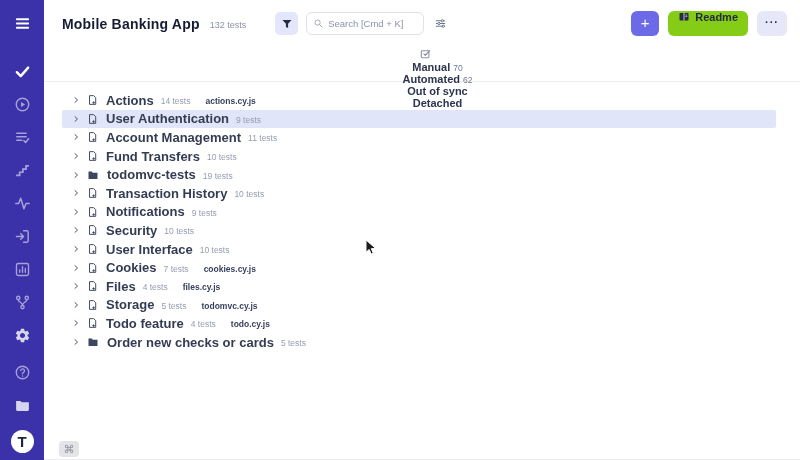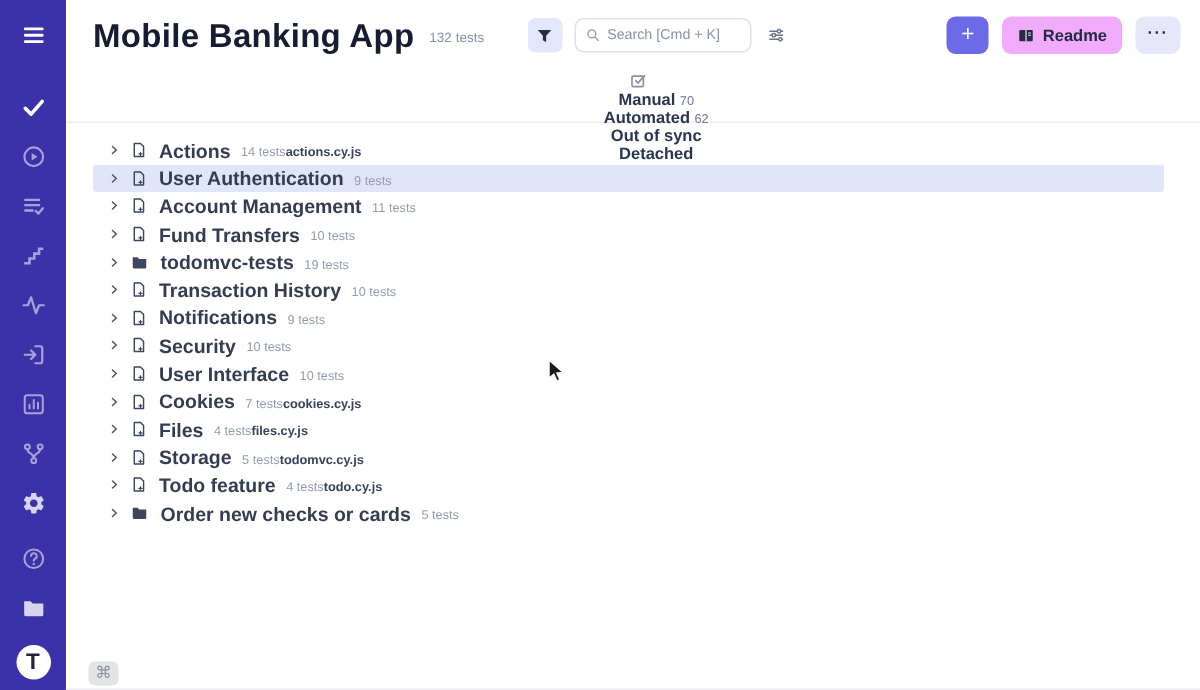--- a/index.html
+++ b/index.html
@@ -32,21 +32,21 @@
   .sb-logo span { font-size:15px; font-weight:bold; color:#20263a; line-height:1; }
   .dim  { opacity:.55; }
   .dim2 { opacity:.8; }
 
   
   .main { position:absolute; left:44px; top:0; right:0; bottom:0; background:#fff; }
   .main::after { content:""; position:absolute; left:0; right:0; bottom:0; height:1px; background:#ebebef; }
 
   
   .header { display:flex; align-items:center; height:47px; padding:0 13px 0 18px; }
-  .page-title { font-size:22px; font-weight:700; color:#161d33; letter-spacing:.2px; white-space:nowrap; }
+  .page-title { font-size:14px; font-weight:700; color:#161d33; letter-spacing:.2px; white-space:nowrap; }
   .tests-count { font-size:9px; color:#8a92a6; margin-left:10px; margin-top:3px; white-space:nowrap; }
   .filter-btn {
     width:23px; height:23px; border-radius:5px; background:#e4e7fb; border:none;
     display:flex; align-items:center; justify-content:center; margin-left:29px; cursor:pointer;
   }
   .search-box {
     display:flex; align-items:center; width:118px; height:23px; margin-left:8px;
     border:1px solid #dde1ea; border-radius:6px; background:#fff; padding:0 6px;
   }
   .search-box input {
@@ -55,22 +55,22 @@
   }
   .search-box input::placeholder { color:#8b93a7; }
   .sliders-btn { background:none; border:none; margin-left:10px; cursor:pointer; display:flex; }
   .spacer { flex:1; }
   .plus-btn {
     width:28px; height:25px; border:none; border-radius:6px; background:#6d6ae8;
     color:#fff; font-size:15px; line-height:1; cursor:pointer; font-weight:400;
     display:flex; align-items:center; justify-content:center; padding-bottom:2px;
   }
   .readme-btn {
-    height:25px; border:none; border-radius:6px; background:#f0abfc; margin-left:9px;
-    display:flex; align-items:center; gap:5px; padding:0 10px; cursor:pointer;
+    height:25px; border:none; border-radius:6px; background:#84cc16; margin-left:9px;
+    display:flex; align-items:flex-start; gap:5px; padding:0 10px; cursor:pointer;
     font-size:11px; font-weight:700; color:#232b42; font-family:"Liberation Sans", sans-serif;
   }
   .dots-btn {
     width:30px; height:25px; border:none; border-radius:6px; background:#e6e8fa; margin-left:9px;
     color:#232b42; font-size:11px; font-weight:700; letter-spacing:1px; cursor:pointer;
     display:flex; align-items:center; justify-content:center; padding-bottom:4px;
   }
 
   
   .tabs { display:flex; align-items:center; height:35px; padding-left:18px; border-bottom:1px solid #ededf1;flex-direction:column; }
@@ -84,21 +84,21 @@
   .list { padding-top:9px; }
   .row {
     height:18.6px; display:flex; align-items:center;
     margin-left:18px; margin-right:24px; padding-left:10px; border-radius:2px; cursor:pointer;
   }
   .row.highlight { background:#e0e5fa; }
   .chev { display:flex; flex:none; }
   .row-icon { display:flex; flex:none; margin-left:7px; }
   .row-name { font-size:13px; font-weight:700; color:#333c52; margin-left:8px; white-space:nowrap; }
   .row-tests { font-size:8.5px; color:#949cae; margin-left:7px; margin-top:2px; white-space:nowrap; }
-  .row-file { font-size:8.5px; font-weight:700; color:#39425c; margin-left:0; margin-top:2px; white-space:nowrap; }
+  .row-file { font-size:8.5px; font-weight:700; color:#39425c; margin-left:15px; margin-top:2px; white-space:nowrap; }
   .row-file:empty { display:none; }
 
   
   .shortcut-btn {
     position:absolute; left:15px; bottom:3px; width:20px; height:16px;
     background:#e3e4e8; border:none; border-radius:4px; cursor:pointer;
     display:flex; align-items:center; justify-content:center;
     font-size:11px; color:#8d929c; line-height:1;
   }
 

